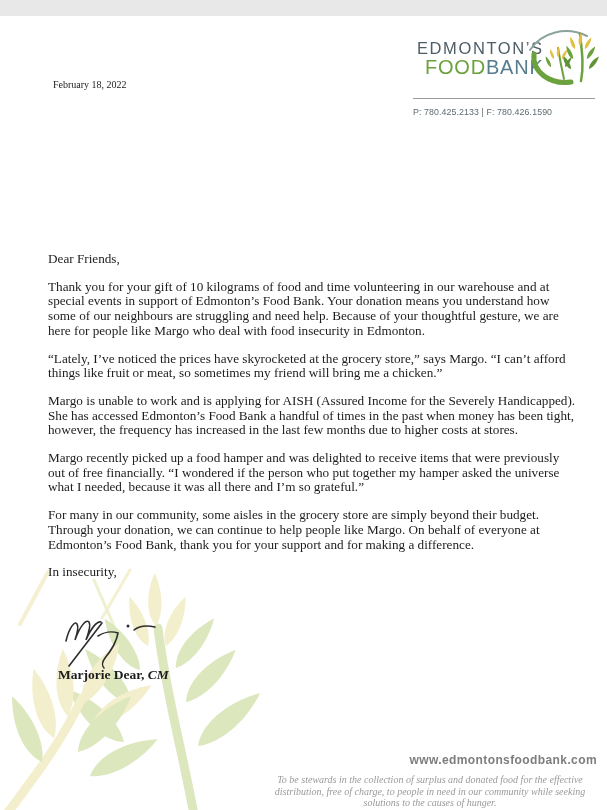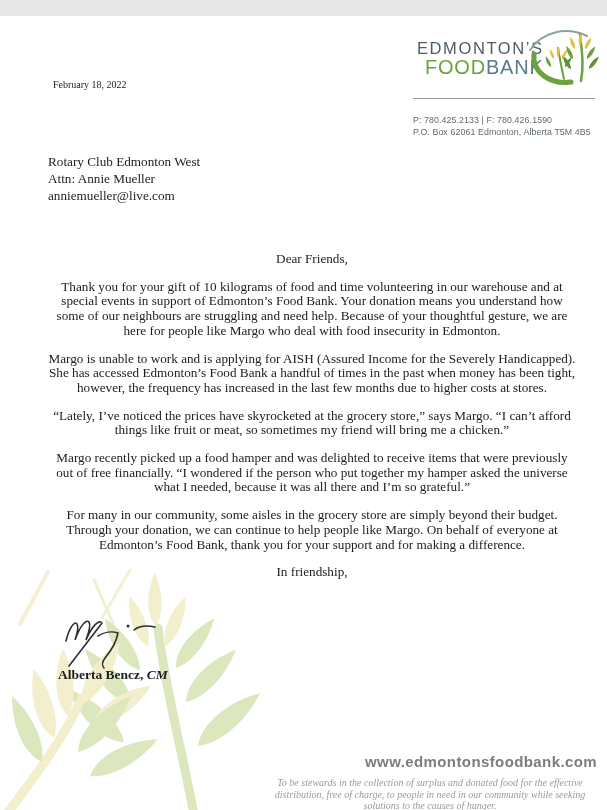--- a/index.html
+++ b/index.html
@@ -21,40 +21,40 @@
   .logo-line2 {
     font-family:"Liberation Sans", sans-serif; font-size:20px; font-weight:400;
     letter-spacing:0.8px; line-height:21px;text-align:right;
   }
   .logo-food { color:#6ca23d; }
   .logo-bank { color:#577c8e; }
   .wheat-icon { position:absolute; top:8px; left:524px; z-index:1; }
 
   .contact {
     position:absolute; top:82px; left:413px; width:182px; z-index:1;
-    border-top:1px solid #9a9a9a; padding-top:16px;
+    border-top:1px solid #9a9a9a; padding-top:8px;
     font-family:"Liberation Sans", sans-serif; font-size:8.8px;
     color:#5f6a70; line-height:11.5px; letter-spacing:0.1px;
   }
 
   
   .date { position:absolute; top:63px; left:53px; font-size:10px; z-index:1; }
   .recipient { position:absolute; top:137px; left:48px; font-size:13.2px; line-height:17px; z-index:1; }
   .letter-body { position:absolute; top:236px; left:48px; width:528px; font-size:13.2px; line-height:14.7px; z-index:1; }
-  .letter-body p { margin:0 0 13px 0;text-align:center; }
+  .letter-body p { margin:0 0 13px 0; }
   .letter-body p:last-child { margin-bottom:0; }
 
   .signature-svg { position:absolute; top:592px; left:58px; z-index:1; }
   .signer { position:absolute; top:650px; left:58px; font-size:13.5px; font-weight:700; line-height:17px; z-index:1; }
   .signer .cred { font-style:italic; }
 
   
   .footer-block { position:absolute; top:737px; right:10px; width:334px; z-index:1; }
   .website {
-    font-family:"Liberation Sans", sans-serif; font-size:15px; font-weight:700;
+    font-family:"Liberation Sans", sans-serif; font-size:12px; font-weight:700;
     color:#7d7d7d; letter-spacing:0.4px; text-align:right; margin-bottom:7px;
   }
   .mission {
     font-size:10px; font-style:italic; color:#9a9a9a;
     line-height:11.5px; text-align:center;
   }
   .green-bar { position:absolute; top:799px; left:0; width:607px; height:8px; background:#579140; z-index:1; }
 </style>
 </head>
 <body>
@@ -118,53 +118,47 @@
     <path d="M34,24 C36,36 38,46 40,55" stroke="#6ca23d" stroke-width="2" fill="none" stroke-linecap="round"></path>
     <use href="#lpetal" transform="translate(34,33) scale(0.45)" fill="#e3bf3f"></use>
     <use href="#lpetal" transform="translate(30,35) rotate(-25) scale(0.45)" fill="#e3bf3f"></use>
     <use href="#lpetal" transform="translate(38,35) rotate(25) scale(0.45)" fill="#e3bf3f"></use>
     <use href="#lpetal" transform="translate(27,43) rotate(-30) scale(0.5)" fill="#6ca23d"></use>
     <use href="#lpetal" transform="translate(41,43) rotate(30) scale(0.5)" fill="#5f9336"></use>
   </svg>
 
   <div class="contact">
     <div>P: 780.425.2133 | F: 780.426.1590</div>
-    <div>P.O. Box 62061 Edmonton, Alberta T5M 4B5</div>
   </div>
 
   <div class="date">February 18, 2022</div>
 
-  <div class="recipient">
-    <div>Rotary Club Edmonton West</div>
-    <div>Attn: Annie Mueller</div>
-    <div>anniemueller@live.com</div>
-  </div>
 
   <div class="letter-body">
     <p>Dear Friends,</p>
     <p>Thank you for your gift of 10 kilograms of food and time volunteering in our warehouse and at special events in support of Edmonton’s Food Bank. Your donation means you understand how some of our neighbours are struggling and need help. Because of your thoughtful gesture, we are here for people like Margo who deal with food insecurity in Edmonton.</p>
+    <p>“Lately, I’ve noticed the prices have skyrocketed at the grocery store,” says Margo. “I can’t afford things like fruit or meat, so sometimes my friend will bring me a chicken.”</p>
     <p>Margo is unable to work and is applying for AISH (Assured Income for the Severely Handicapped). She has accessed Edmonton’s Food Bank a handful of times in the past when money has been tight, however, the frequency has increased in the last few months due to higher costs at stores.</p>
-    <p>“Lately, I’ve noticed the prices have skyrocketed at the grocery store,” says Margo. “I can’t afford things like fruit or meat, so sometimes my friend will bring me a chicken.”</p>
     <p>Margo recently picked up a food hamper and was delighted to receive items that were previously out of free financially. “I wondered if the person who put together my hamper asked the universe what I needed, because it was all there and I’m so grateful.”</p>
     <p>For many in our community, some aisles in the grocery store are simply beyond their budget. Through your donation, we can continue to help people like Margo. On behalf of everyone at Edmonton’s Food Bank, thank you for your support and for making a difference.</p>
-    <p>In friendship,</p>
+    <p>In insecurity,</p>
   </div>
 
   <svg class="signature-svg" width="110" height="62" viewBox="0 0 110 62">
     <g stroke="#2e2e2e" stroke-width="1.6" fill="none" stroke-linecap="round">
       <path d="M8,33 C11,20 17,12 19,16 C21,19 19,26 17,32 C22,18 28,11 31,14 C33,17 31,24 28,32 C33,20 39,13 43,14"></path>
       <path d="M44,15 L11,58"></path>
       <path d="M40,28 C46,24 54,23 60,25 C58,36 52,44 47,50 C44,54 44,58 46,60"></path>
       <path d="M76,22 C81,18 88,17 97,19"></path>
     </g>
     <circle cx="70" cy="18" r="1.5" fill="#2e2e2e"></circle>
   </svg>
 
   <div class="signer">
-    <div><span>Alberta Bencz, </span><span class="cred">CM</span></div>
+    <div><span>Marjorie Dear, </span><span class="cred">CM</span></div>
   </div>
 
   <div class="footer-block">
     <div class="website">www.edmontonsfoodbank.com</div>
     <div class="mission">To be stewards in the collection of surplus and donated food for the effective distribution, free of charge, to people in need in our community while seeking solutions to the causes of hunger.</div>
   </div>
   <div class="green-bar"></div>
 
 </div>
 

